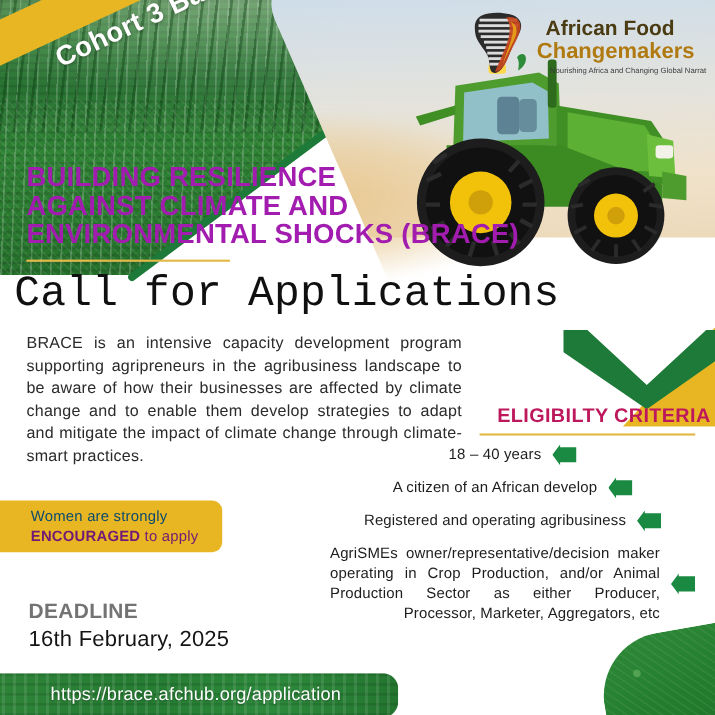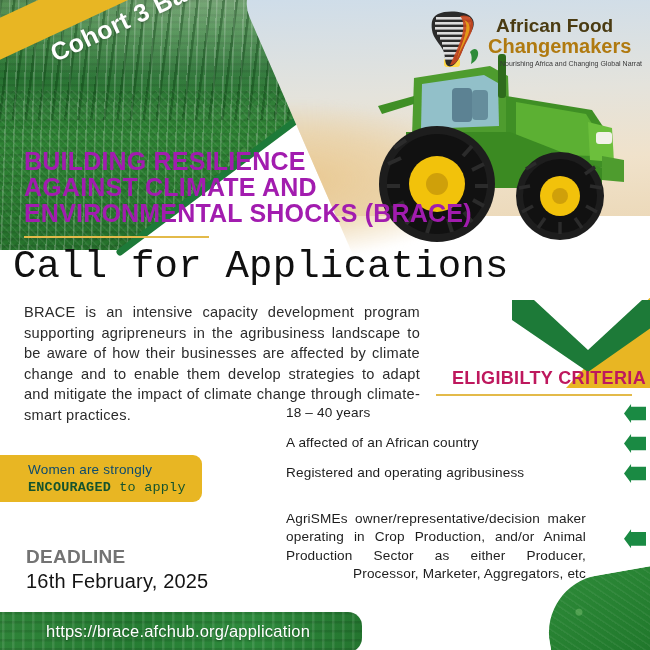--- a/index.html
+++ b/index.html
@@ -147,21 +147,21 @@
   
   .women-banner{
     position:absolute;left:-14px;top:455px;width:216px;height:47px;
     background:#e8b623;
     border-radius:0 9px 9px 0;
   }
   .women-banner .l1{
     position:absolute;left:42px;top:7px;font-size:13.5px;color:#0c4a6e;letter-spacing:.2px;
   }
   .women-banner .l2{
-    position:absolute;left:42px;top:25px;font-size:13.5px;color:#14532d;letter-spacing:.2px;font-family:Liberation Mono, monospace;
+    position:absolute;left:42px;top:25px;font-size:13.5px;color:#701a75;letter-spacing:.2px;
   }
   .women-banner .l2 b{font-weight:bold;}
 
   
   .deadline-label{
     position:absolute;left:26px;top:546px;font-size:19px;font-weight:bold;color:#737373;letter-spacing:.3px;
   }
   .deadline-date{
     position:absolute;left:26px;top:570px;font-size:20px;color:#141414;letter-spacing:.2px;
   }
@@ -188,29 +188,29 @@
     font-size:18px;font-weight:bold;color:#be185d;letter-spacing:.35px;
   }
   .elig-rule{
     position:absolute;left:436px;top:394px;width:196px;height:2px;background:#e3ba4a;
   }
   .elig-list{
     position:absolute;left:286px;top:404px;width:360px;
   }
   .elig-item{
     position:relative;
-    display:flex;align-items:center;justify-content:space-between;
+    display:flex;align-items:center;justify-content:center;
     margin-bottom:11px;
   }
   .elig-item .txt{
     text-align:right;
     font-size:13.6px;line-height:18.4px;color:#1d1d1d;letter-spacing:.15px;
     padding-right:10px;
   }
-  .elig-item.multi .txt{text-align:justify;text-align-last:right;width:300px;margin-top:16px;}
+  .elig-item.multi .txt{text-align:justify;text-align-last:right;width:300px;}
   .arrow{
     flex:0 0 auto;width:22px;height:19px;
     background:#1a8a43;
     clip-path:polygon(0% 50%, 32% 0%, 32% 14%, 100% 14%, 100% 86%, 32% 86%, 32% 100%);
   }
 
   
   .yellow-tri{
     position:absolute;left:566px;top:276px;width:104px;height:112px;
     background:#e8b623;
@@ -362,21 +362,21 @@
   <div class="green-blob"></div>
 
   <div class="elig-title">ELIGIBILTY CRITERIA</div>
   <div class="elig-rule"></div>
   <div class="elig-list">
     <div class="elig-item">
       <div class="txt">18 – 40 years</div>
       <div class="arrow"></div>
     </div>
     <div class="elig-item">
-      <div class="txt">A affected of an African country</div>
+      <div class="txt">A citizen of an African develop</div>
       <div class="arrow"></div>
     </div>
     <div class="elig-item">
       <div class="txt">Registered and operating agribusiness</div>
       <div class="arrow"></div>
     </div>
     <div class="elig-item multi">
       <div class="txt">AgriSMEs owner/representative/decision maker operating in Crop Production, and/or Animal Production Sector as either Producer, Processor, Marketer, Aggregators, etc</div>
       <div class="arrow"></div>
     </div>

